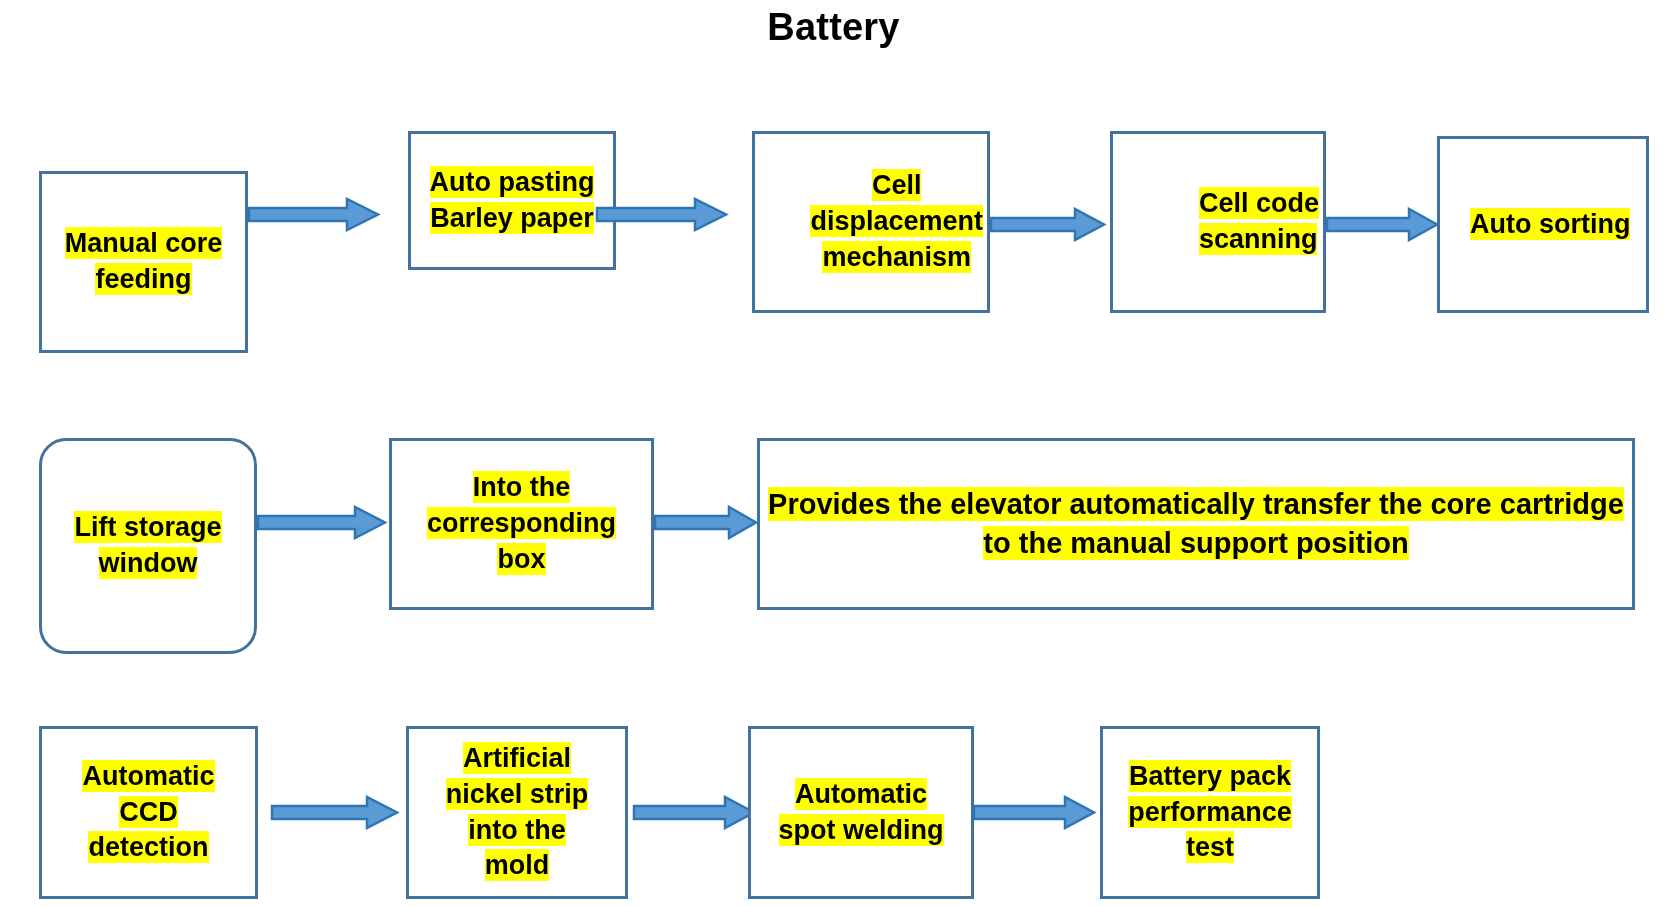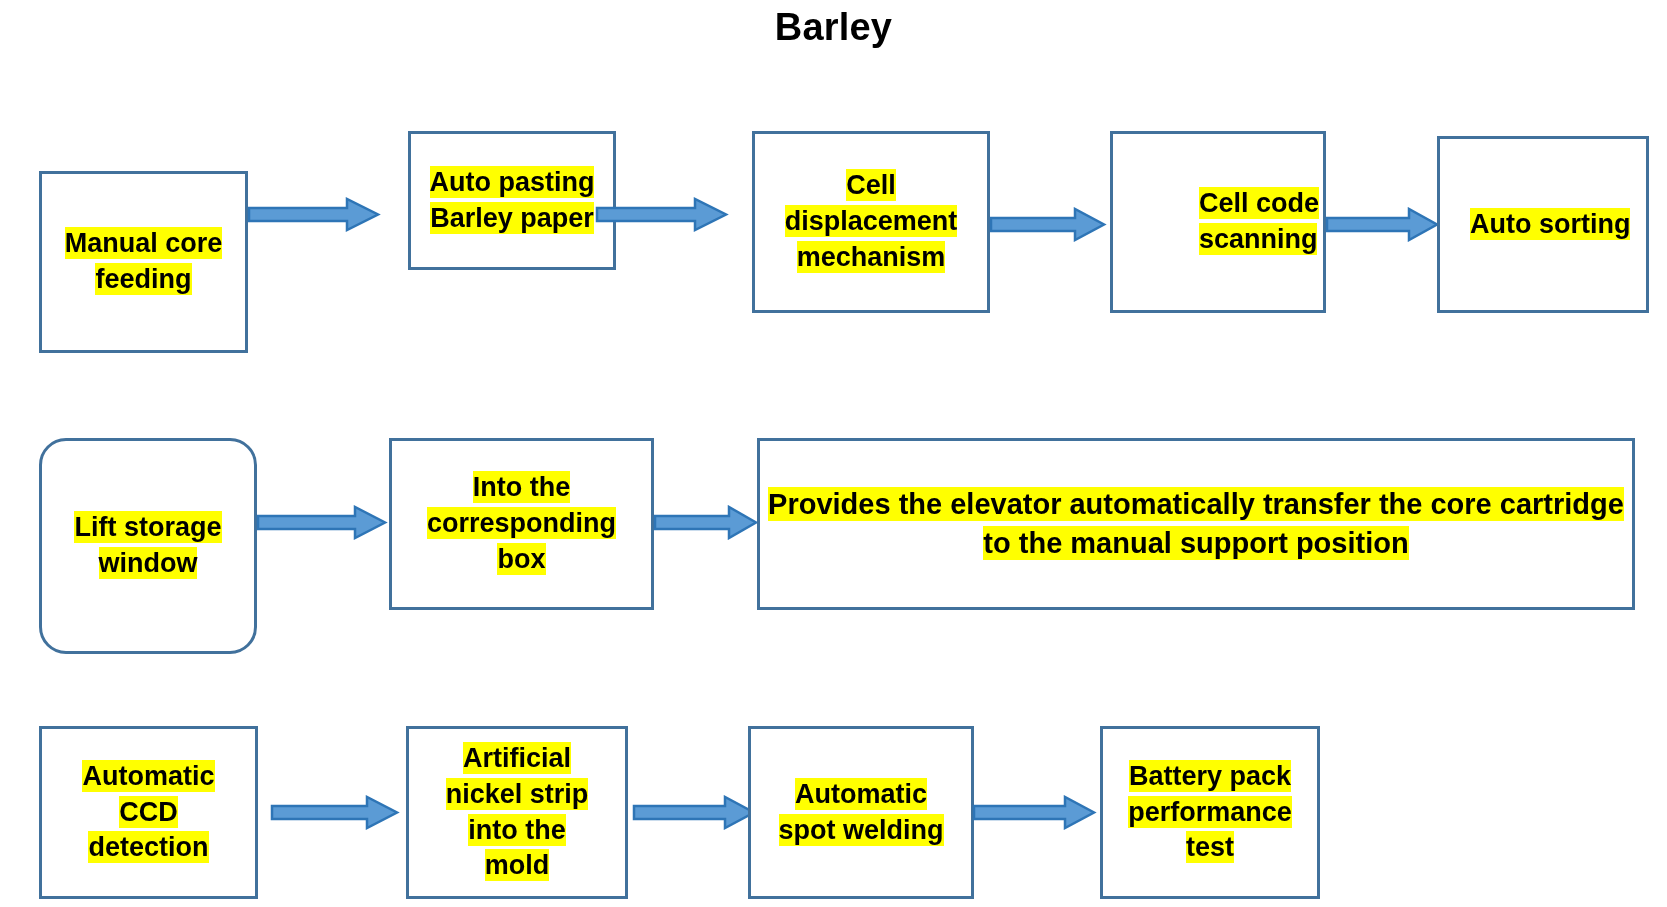--- a/index.html
+++ b/index.html
@@ -73,21 +73,21 @@
 
   .wide-text {
     font-size: 29px;
   }
 </style>
 </head>
 <body>
 
 <div id="diagram-canvas">
 
-  <div class="page-title">Barley</div>
+  <div class="page-title">Battery</div>
 
   <div class="node-box" style="left:39px; top:131px; width:209px; height:182px;margin-top:40px;">
     <div class="node-text align-center"><span class="hl">Manual core
 feeding</span></div>
   </div>
 
   <div class="arrow" style="left:247px; top:197px; width:134px; height:35px;">
     <svg width="134" height="35" viewBox="0 0 134 35">
       <polygon points="2,11 100,11 100,2 131,17.5 100,33 100,24 2,24" fill="#5B9BD5" stroke="#2E75B6" stroke-width="2.5" stroke-linejoin="miter"></polygon>
     </svg>
@@ -97,21 +97,21 @@
     <div class="node-text align-center"><span class="hl">Auto pasting
 Barley paper</span></div>
   </div>
 
   <div class="arrow" style="left:595px; top:197px; width:134px; height:35px;">
     <svg width="134" height="35" viewBox="0 0 134 35">
       <polygon points="2,11 100,11 100,2 131,17.5 100,33 100,24 2,24" fill="#5B9BD5" stroke="#2E75B6" stroke-width="2.5" stroke-linejoin="miter"></polygon>
     </svg>
   </div>
 
-  <div class="node-box" style="left:752px; top:131px; width:238px; height:182px;">
+  <div class="node-box" style="left:752px; top:131px; width:238px; height:182px;justify-content:flex-end;">
     <div class="node-text align-center"><span class="hl">Cell
 displacement
 mechanism</span></div>
   </div>
 
   <div class="arrow" style="left:989px; top:207px; width:118px; height:35px;">
     <svg width="118" height="35" viewBox="0 0 118 35">
       <polygon points="2,11 86,11 86,2 115,17.5 86,33 86,24 2,24" fill="#5B9BD5" stroke="#2E75B6" stroke-width="2.5" stroke-linejoin="miter"></polygon>
     </svg>
   </div>

